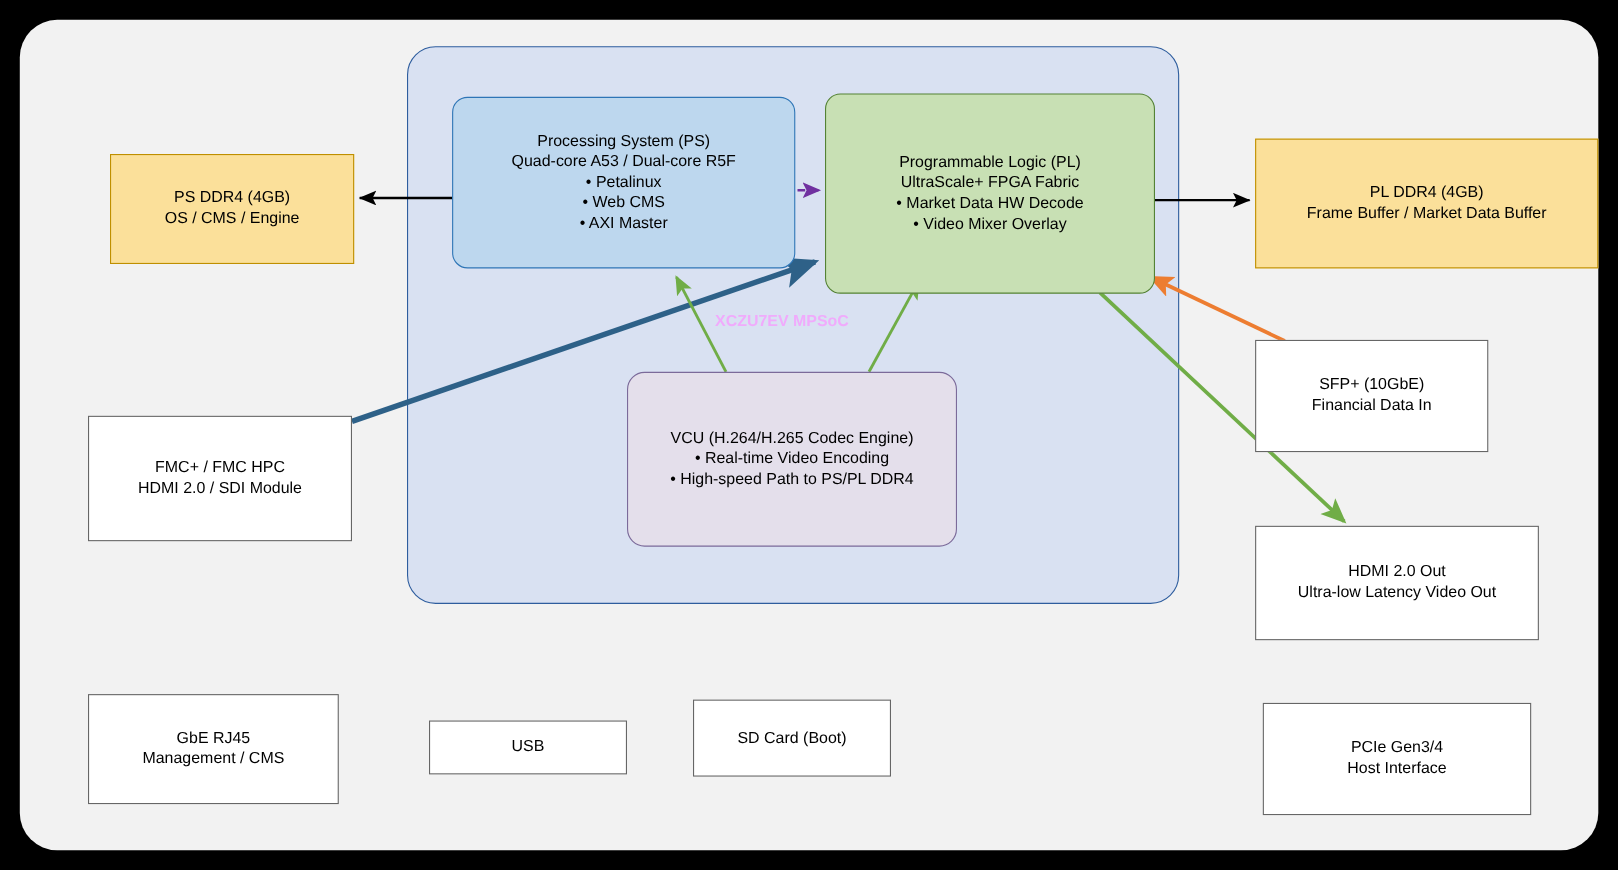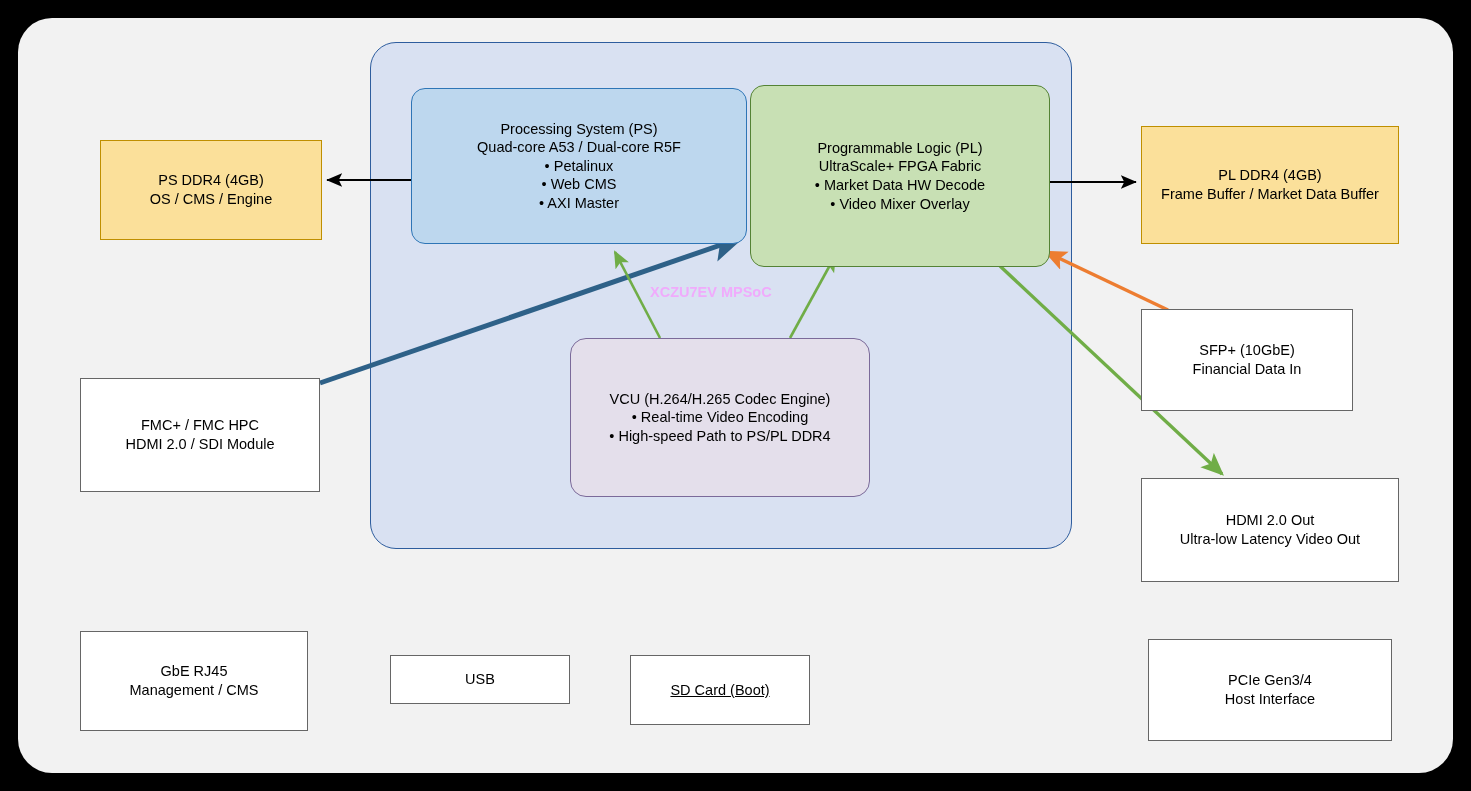--- a/index.html
+++ b/index.html
@@ -61,21 +61,21 @@
     text-align: left;
     font-size: 14.5px;
     font-weight: bold;
     color: #f0abfc;
     white-space: nowrap;
   }
 
   
   #ps-block {
     left: 411px; top: 88px;
-    width: 336px; height: 156px;
+    width: 312px; height: 156px;
     background: #bdd7ee;
     border: 1.4px solid #2e75b6;
     border-radius: 14px;
   }
 
   
   #pl-block {
     left: 750px; top: 85px;
     width: 300px; height: 182px;
     background: #c8e0b4;
@@ -91,33 +91,33 @@
     border: 1.4px solid #7b6a9a;
     border-radius: 16px;
   }
 
   
   .mem {
     background: #fbe09a;
     border: 1.4px solid #bf8f00;
   }
   #ps-ddr4 { left: 100px; top: 140px; width: 222px; height: 100px; }
-  #pl-ddr4 { left: 1141px; top: 126px; width: 258px; height: 118px; }
+  #pl-ddr4 { left: 1141px; top: 126px; width: 312px; height: 118px; }
 
   
   .white-box {
     background: #ffffff;
     border: 1.1px solid #666666;
   }
   #fmc        { left: 80px;  top: 378px; width: 240px; height: 114px; }
   #sfp        { left: 1141px; top: 309px; width: 212px; height: 102px; }
   #hdmi-out   { left: 1141px; top: 478px; width: 258px; height: 104px; }
   #gbe        { left: 80px;  top: 631px; width: 228px; height: 100px; }
   #usb        { left: 390px; top: 655px; width: 180px; height: 49px; }
-  #sdcard     { left: 630px; top: 655px; width: 180px; height: 70px; text-decoration: underline; }
+  #sdcard     { left: 630px; top: 636px; width: 180px; height: 70px; }
   #pcie       { left: 1148px; top: 639px; width: 244px; height: 102px; }
 </style>
 </head>
 <body>
 
 <div id="canvas">
   <div id="panel"></div>
 
   <div class="box" id="mpsoc"></div>
   <div id="mpsoc-label">XCZU7EV MPSoC</div>

